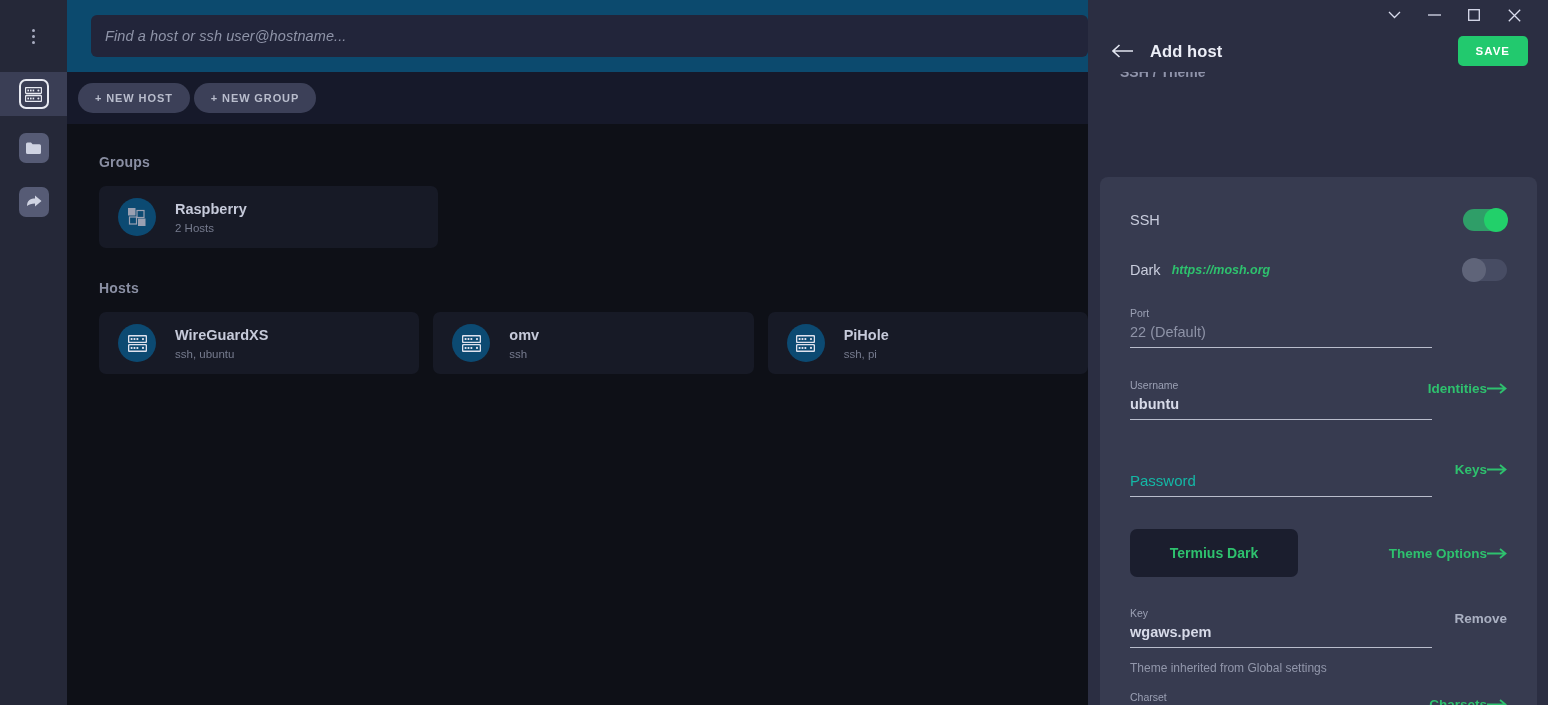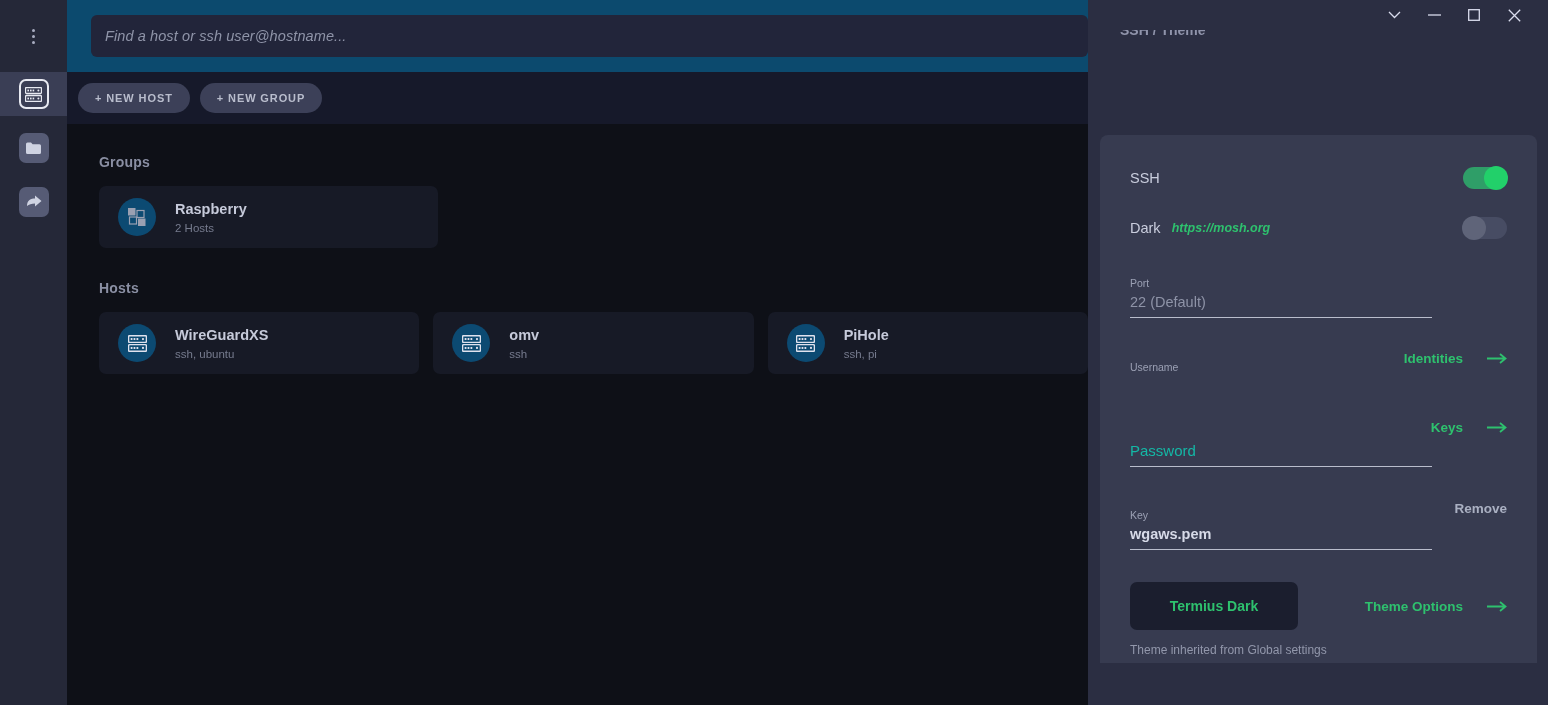--- a/index.html
+++ b/index.html
@@ -46,21 +46,21 @@
     flex: 1; height: 42px; background: #22253a; border-radius: 6px;
     display: flex; align-items: center; padding: 0 14px;
   }
   .search-placeholder {
     font-style: italic; font-size: 14.5px; color: #8f94a8; letter-spacing: .1px;
   }
 
   
   .actionbar {
     position: absolute; left: 67px; top: 72px; width: 1021px; height: 52px;
-    background: #16192a; display: flex; align-items: center; padding-left: 11px; gap: 10px;
+    background: #16192a; display: flex; align-items: center; padding-left: 11px; gap: 4px;
   }
   .pill {
     background: #3c4058; color: #b9bdcd; border: none; border-radius: 20px;
     font-size: 11px; font-weight: bold; letter-spacing: .9px;
     padding: 9px 17px; cursor: pointer; font-family: "Liberation Sans", sans-serif;
   }
 
   
   .main {
     position: absolute; left: 67px; top: 124px; width: 1021px; height: 581px;
@@ -128,31 +128,31 @@
   .toggle {
     margin-left: auto; width: 44px; height: 22px; border-radius: 11px; position: relative;
     cursor: pointer;
   }
   .toggle.on { background: #2f9e68; }
   .toggle.off { background: #474c63; }
   .knob { position: absolute; top: -1px; width: 24px; height: 24px; border-radius: 50%; }
   .toggle.on .knob { right: -1px; background: #22d06a; }
   .toggle.off .knob { left: -1px; background: #5f6479; }
 
-  .field { position: relative; width: 302px; margin-top: 12px; }
+  .field { position: relative; width: 302px; }
   .field-label { font-size: 10.5px; color: #9ba0b4; margin-bottom: 5px; }
   .field-value {
     font-size: 14.5px; color: #d7dae8; font-weight: bold; padding-bottom: 7px;
     border-bottom: 1px solid #b9bdcc;
   }
   .field-value.muted { color: #8e93a7; font-weight: normal; }
   .field-value.placeholder { color: #14b8a6; font-weight: normal; font-size: 15px; }
 
   .side-action {
-    position: absolute; right: 0; display: flex; align-items: center; gap: 24px;
+    position: absolute; right: 0; display: flex; align-items: center; gap: 0;
     cursor: pointer;
   }
   .side-action .txt { font-size: 13.5px; font-weight: bold; color: #2ec16e; }
   .side-action.plain .txt { color: #aab0c2; }
 
   .theme-box {
     width: 168px; height: 48px; background: #1b1e2e; border-radius: 7px;
     display: flex; align-items: center; justify-content: center; cursor: pointer;
   }
   .theme-box .t { font-size: 14px; font-weight: bold; color: #2ec16e; }
@@ -330,20 +330,29 @@
           <rect x="0.7" y="0.7" width="10.6" height="10.6" fill="none" stroke="#d9dced" stroke-width="1.3"></rect>
         </svg>
       </div>
       <div class="wc">
         <svg width="13" height="13" viewBox="0 0 13 13">
           <path d="M0.8 0.8 L12.2 12.2 M12.2 0.8 L0.8 12.2" stroke="#d9dced" stroke-width="1.3"></path>
         </svg>
       </div>
     </div>
 
+    <div class="panel-head">
+      <div class="back-arrow">
+        <svg width="22" height="14" viewBox="0 0 22 14">
+          <path d="M21 7 L1 7 M7.5 1 L1 7 L7.5 13" fill="none" stroke="#e2e5f0" stroke-width="1.6"></path>
+        </svg>
+      </div>
+      <div class="panel-title">Add host</div>
+      <button class="save-btn">SAVE</button>
+    </div>
 
     <div class="panel-body">
 
       <div class="clipped-title">SSH / Theme</div>
 
       <div class="form-card">
 
         <div class="row toggle-row">
           <span class="toggle-label">SSH</span>
           <div class="toggle on">
@@ -362,20 +371,21 @@
         <div class="row" style="margin-top:12px;">
           <div class="field" style="width:302px;">
             <div class="field-label">Port</div>
             <div class="field-value muted">22 (Default)</div>
           </div>
         </div>
 
         <div class="row" style="margin-top:31px;">
           <div class="field">
             <div class="field-label">Username</div>
+            <div class="field-value">ubuntu</div>
           </div>
           <div class="side-action" style="top:2px;">
             <span class="txt">Identities</span>
             <svg class="arrow-svg" width="20" height="11" viewBox="0 0 20 11">
               <path d="M0 5.5 L18 5.5 M13 1 L18.5 5.5 L13 10" fill="none" stroke="#2ec16e" stroke-width="1.8"></path>
             </svg>
           </div>
         </div>
 
         <div class="row" style="margin-top:52px;">
@@ -383,42 +393,42 @@
             <div class="field-value placeholder">Password</div>
           </div>
           <div class="side-action" style="top:-10px;">
             <span class="txt">Keys</span>
             <svg class="arrow-svg" width="20" height="11" viewBox="0 0 20 11">
               <path d="M0 5.5 L18 5.5 M13 1 L18.5 5.5 L13 10" fill="none" stroke="#2ec16e" stroke-width="1.8"></path>
             </svg>
           </div>
         </div>
 
-        <div class="row" style="margin-top:30px;">
-          <div class="field">
-            <div class="field-label">Key</div>
-            <div class="field-value">wgaws.pem</div>
-          </div>
-          <div class="side-action plain" style="top:4px;">
-            <span class="txt">Remove</span>
-          </div>
-        </div>
-
         <div class="row" style="margin-top:32px;">
           <div class="theme-box">
             <span class="t">Termius Dark</span>
           </div>
           <div class="side-action">
             <span class="txt">Theme Options</span>
             <svg class="arrow-svg" width="20" height="11" viewBox="0 0 20 11">
               <path d="M0 5.5 L18 5.5 M13 1 L18.5 5.5 L13 10" fill="none" stroke="#2ec16e" stroke-width="1.8"></path>
             </svg>
           </div>
         </div>
 
+        <div class="row" style="margin-top:30px;">
+          <div class="field">
+            <div class="field-label">Key</div>
+            <div class="field-value">wgaws.pem</div>
+          </div>
+          <div class="side-action plain" style="top:4px;">
+            <span class="txt">Remove</span>
+          </div>
+        </div>
+
         <div class="theme-note" style="margin-top:13px;">Theme inherited from Global settings</div>
 
         <div class="row" style="margin-top:16px;">
           <div class="field">
             <div class="field-label">Charset</div>
 
           </div>
           <div class="side-action" style="top:6px;">
             <span class="txt">Charsets</span>
             <svg class="arrow-svg" width="20" height="11" viewBox="0 0 20 11">

